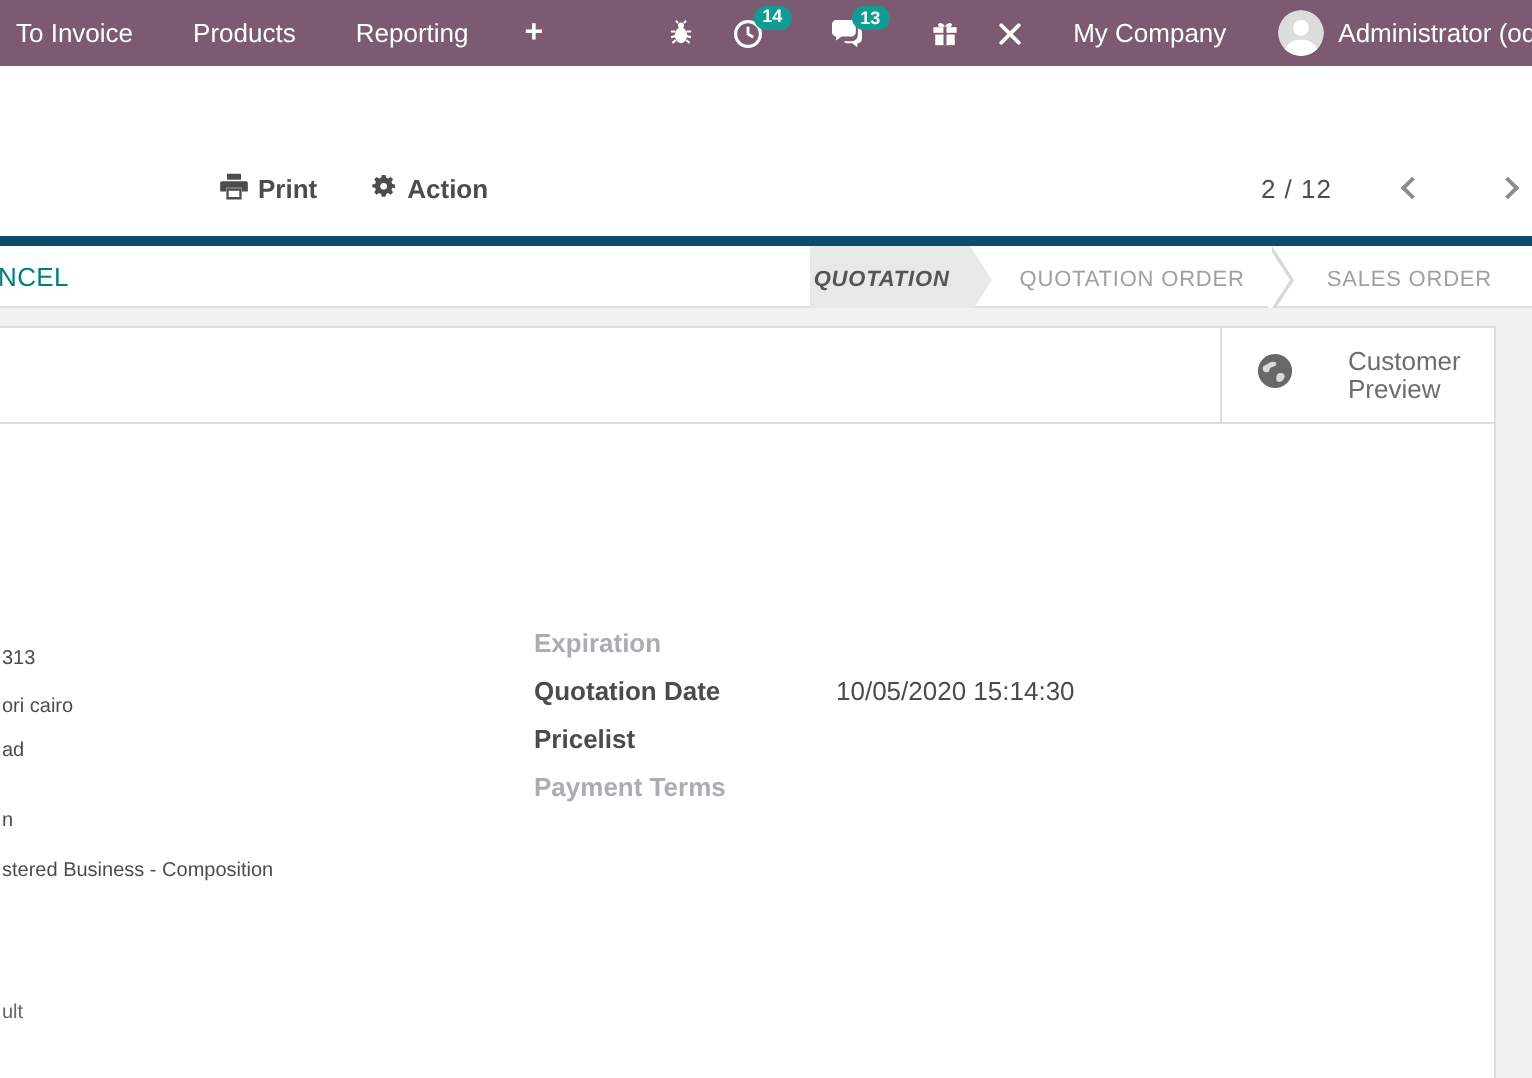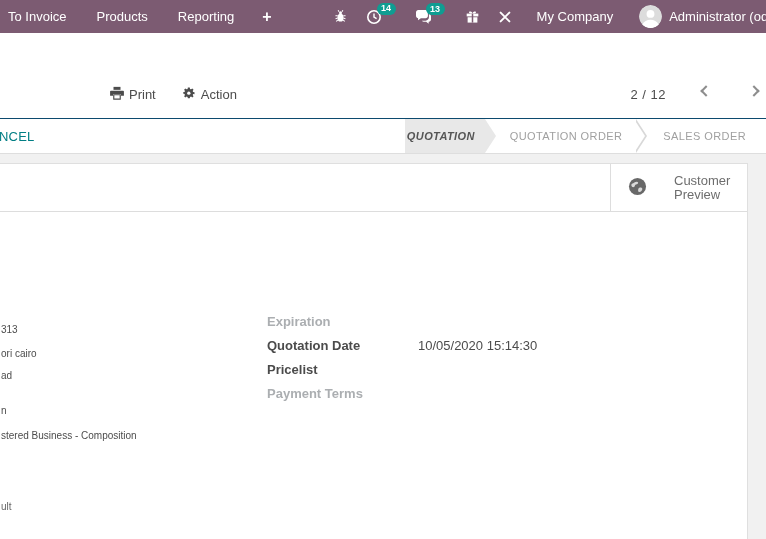--- a/index.html
+++ b/index.html
@@ -21,33 +21,33 @@
   .badge { position:absolute; top:-6px; left:11px; background:#0f9d92; color:#fff;
     font-size:9px; font-weight:bold; padding:1.5px 4.5px; border-radius:9px; line-height:1; }
   .company { margin-left:16px; cursor:pointer; }
   .avatar { margin-left:26px; width:23px; height:23px; border-radius:50%; overflow:hidden;
     cursor:pointer; flex:0 0 auto; }
   .username { margin-left:7px; cursor:pointer; }
 
   
   .control-panel { position:absolute; top:78px; left:0; right:0; height:32px;
     display:flex; align-items:center; background:#fff; }
-  .cp-buttons { margin-left:110px; display:flex; align-items:center; gap:26px; }
+  .cp-buttons { margin-left:110px; display:flex; align-items:center; gap:26px;font-weight:bold; }
   .cp-btn { display:flex; align-items:center; gap:5px; color:#4c4c4c; font-size:13px;
     cursor:pointer; }
-  .pager { margin-left:auto; margin-right:8px; display:flex; gap:36px; }
+  .pager { margin-left:auto; margin-right:8px; display:flex; align-items:center; gap:36px; }
   .pager-value { color:#4c4c4c; font-size:13px; letter-spacing:.5px; }
   .chev { display:inline-block; width:8px; height:8px; border-left:2px solid #8d8d8d;
     border-bottom:2px solid #8d8d8d; cursor:pointer; }
   .chev.prev { transform:rotate(45deg); }
   .chev.next { transform:rotate(-135deg); margin-left:4px; }
 
   
   .statusbar { position:absolute; top:118px; left:0; right:0; height:36px;
-    background:#fff; border-top:1px solid #0c4a6e; border-bottom:1px solid #dedede;
+    background:#fff; border-top:5px solid #0c4a6e; border-bottom:1px solid #dedede;
     display:flex; align-items:stretch; }
   .btn-cancel { align-self:center; margin-left:-1px; color:#017e84; font-size:13px;
     cursor:pointer; letter-spacing:.2px; }
   .steps { margin-left:auto; display:flex; align-items:stretch; height:34px; padding-right:6px; }
   .step { display:flex; align-items:center; font-size:11px; letter-spacing:.4px;
     color:#a0a0a0; padding:0 14px; cursor:pointer; }
   .step.active { background:#e8e8e8; color:#555; font-weight:bold; padding:0 10px 0 2px;font-style:italic; }
   .step-arrow { width:0; height:0; border-top:17px solid transparent;
     border-bottom:17px solid transparent; border-left:11px solid #e8e8e8; }
   .step-sep { position:relative; width:13px; height:34px; }

